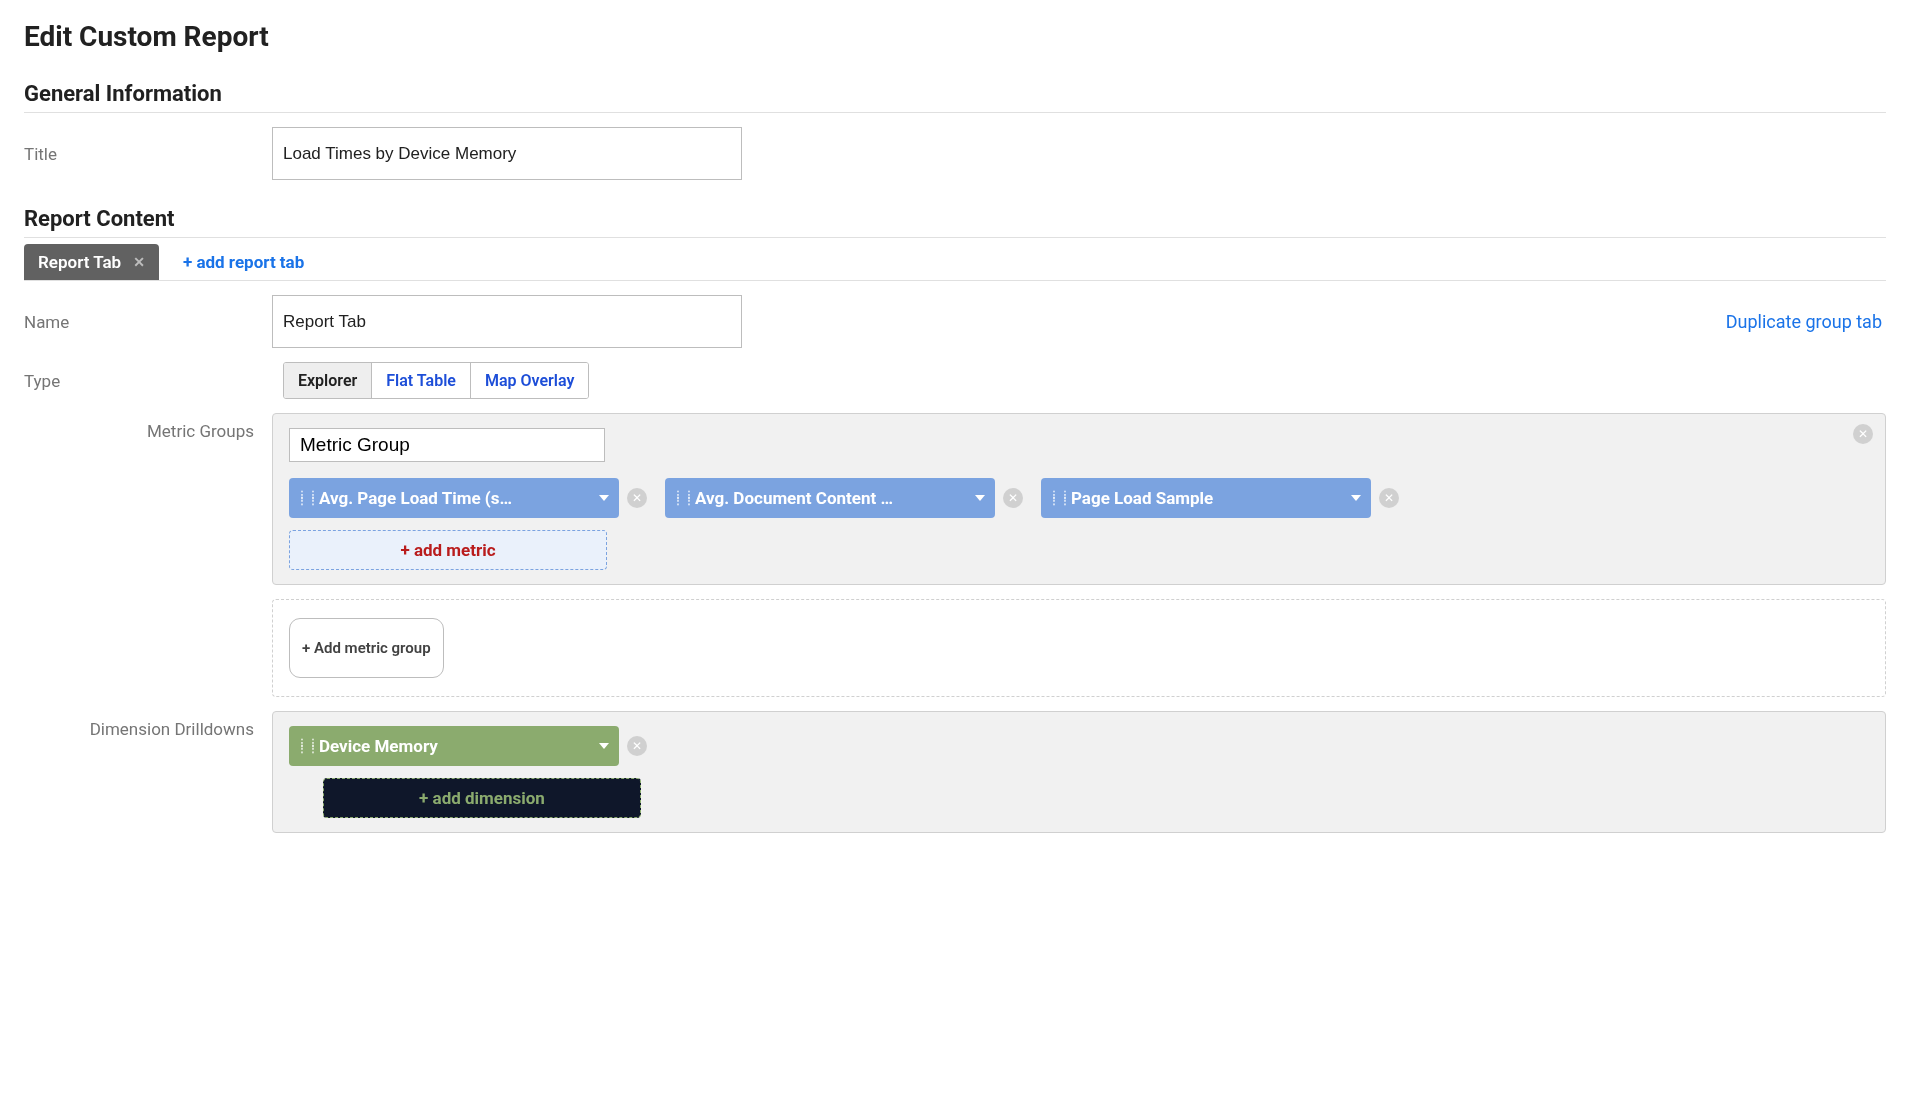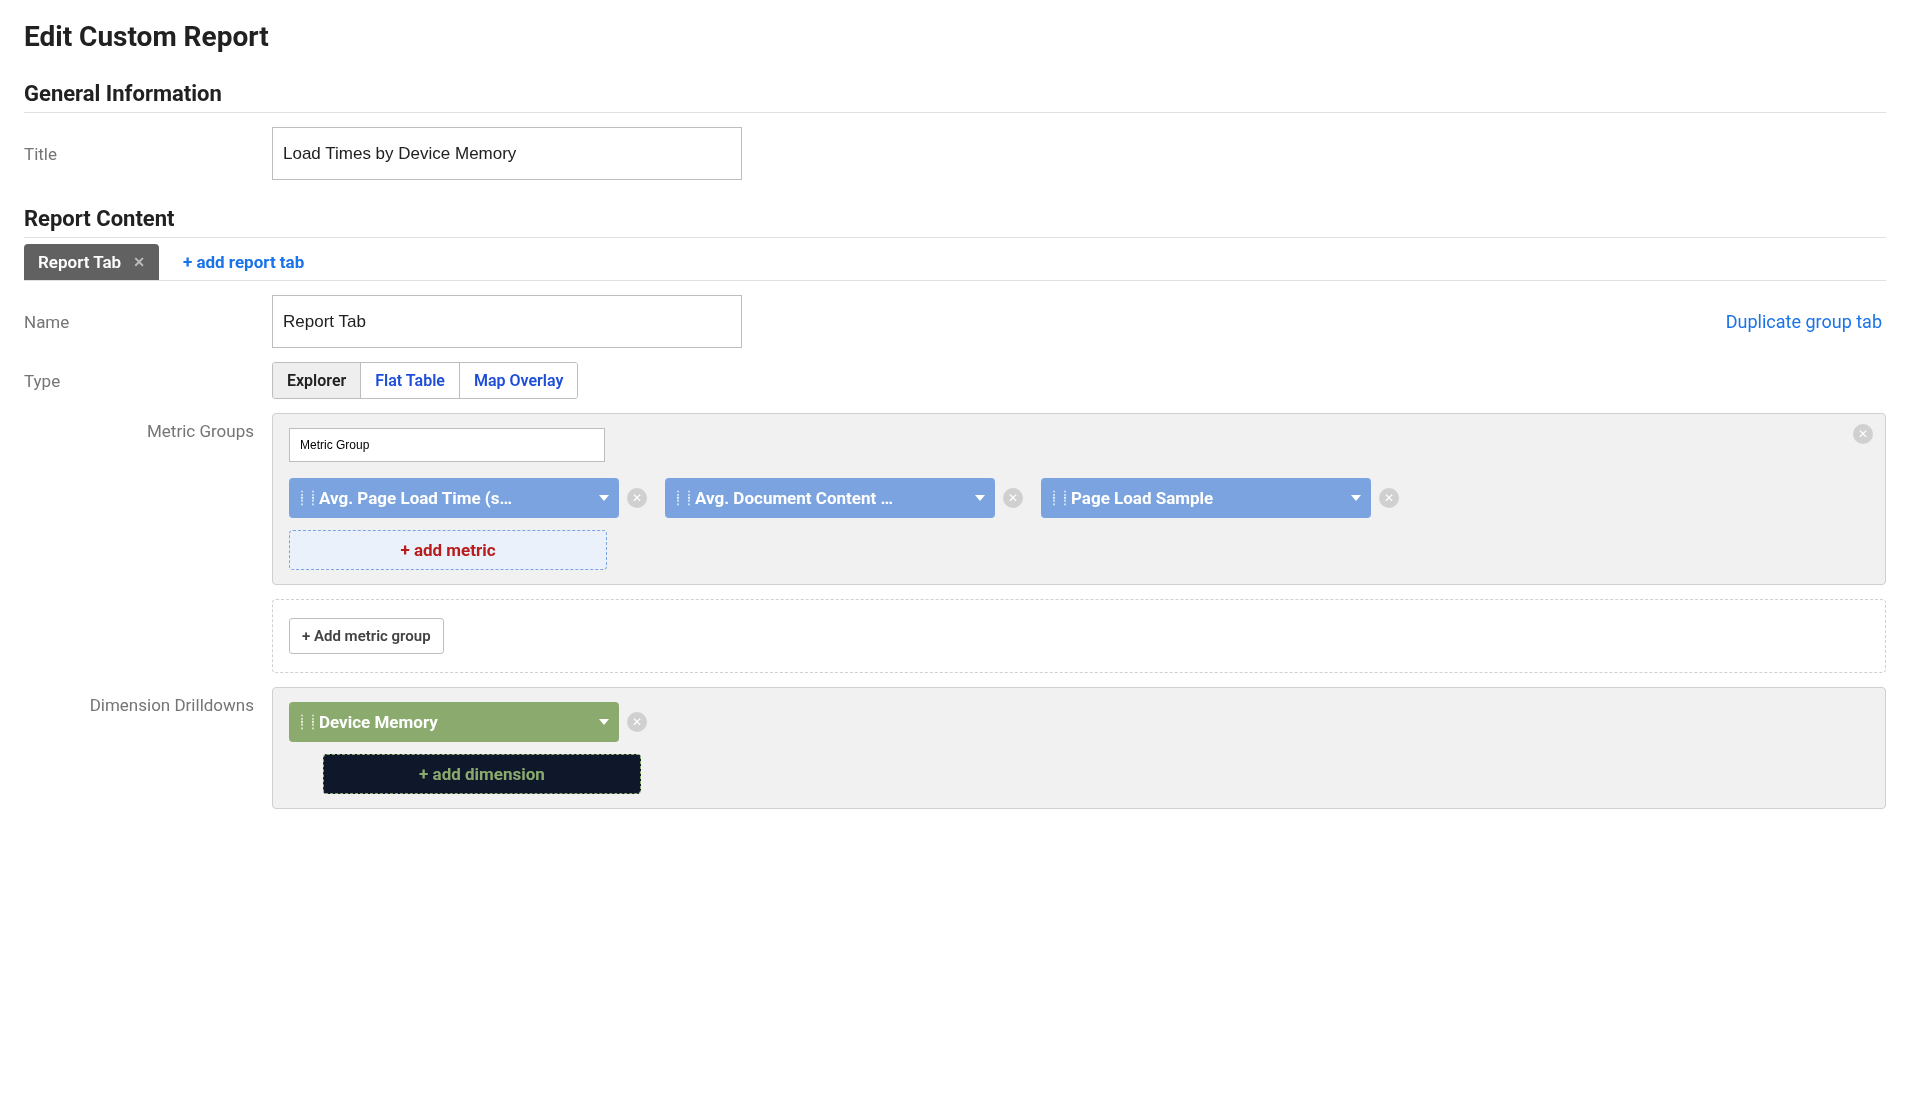--- a/index.html
+++ b/index.html
@@ -83,20 +83,21 @@
     padding-right: 4px;
     color: #1a73e8;
     font-size: 18px;
     cursor: pointer;
   }
   .type-toggle {
     display: inline-flex;
     border: 1px solid #bdbdbd;
     border-radius: 3px;
     overflow: hidden;
+    margin-left: 11px;
   }
   .type-toggle .opt {
     padding: 8px 14px;
     font-size: 16px;
     font-weight: 600;
     color: #1d4ed8;
     background: #fff;
     cursor: pointer;
     border-right: 1px solid #bdbdbd;
   }
@@ -137,21 +138,21 @@
     font-size: 12px;
     line-height: 20px;
     text-align: center;
     cursor: pointer;
   }
   .metric-group-name {
     display: inline-block;
     width: 316px;
     height: 34px;
     padding: 0 10px;
-    font-size: 12px;
+    font-size: 19px;
     border: 1px solid #bdbdbd;
     background: #fff;
     margin-bottom: 16px;
   }
   .chip-row {
     display: flex;
     flex-wrap: wrap;
     gap: 0;
     align-items: center;
   }
@@ -225,24 +226,24 @@
     color: #8bab6e;
   }
   .dashed-panel {
     flex: 1;
     border: 1.5px dashed #d0d0d0;
     border-radius: 4px;
     padding: 18px 16px;
   }
   .small-btn {
     display: inline-block;
-    padding: 8px 12px;
+    padding: 20px 12px;
     background: #fff;
     border: 1px solid #bdbdbd;
-    border-radius: 3px;
+    border-radius: 11px;
     font-size: 15px;
     font-weight: 600;
     color: #424242;
     cursor: pointer;
   }
   .indent { margin-left: 34px; }
 </style>
 </head>
 <body>
 

